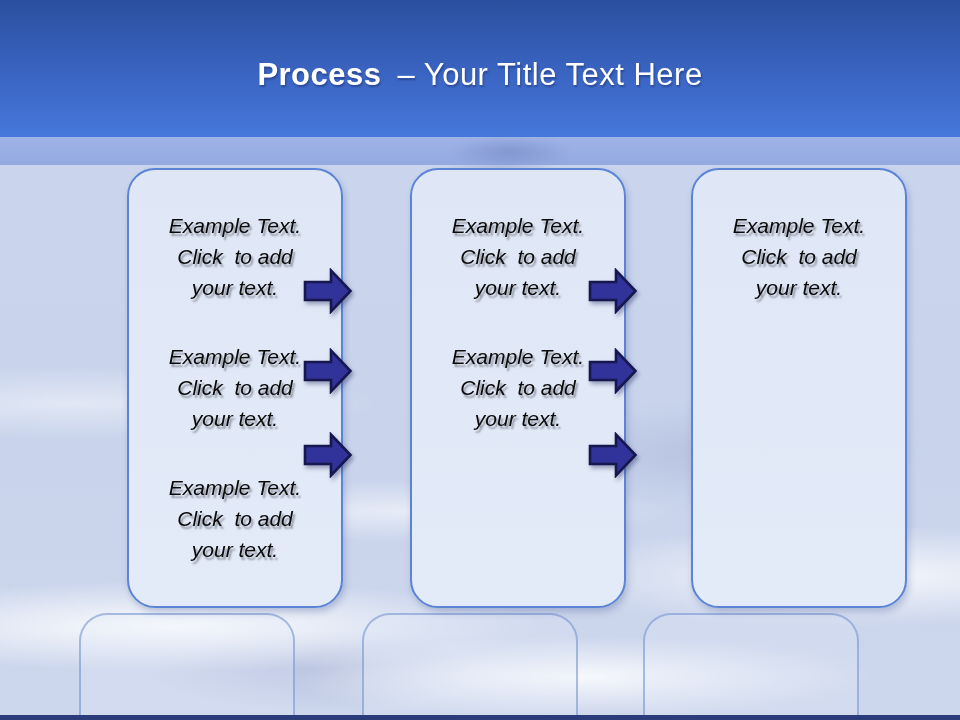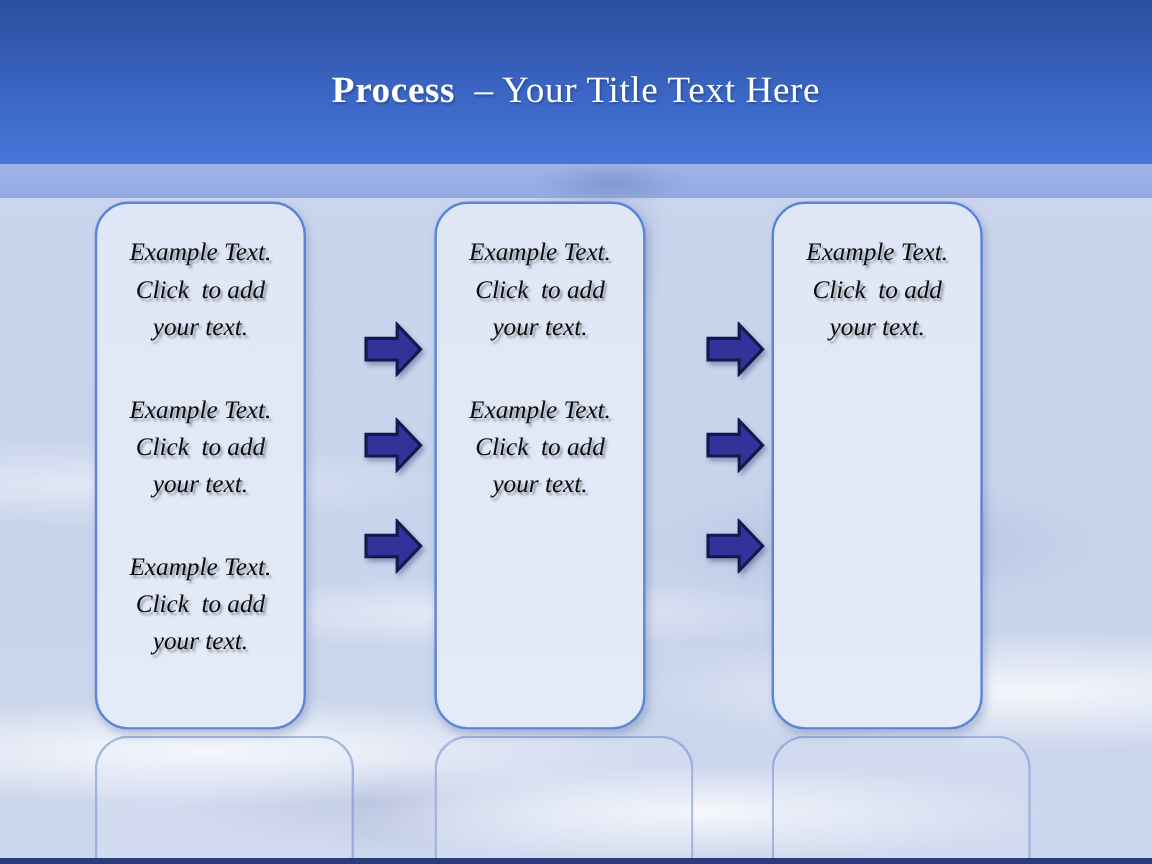--- a/index.html
+++ b/index.html
@@ -1,18 +1,18 @@
 <!DOCTYPE html>
 <html style="--banner-top: #2a4f9f; --banner-bottom: #4578da; --strip: #97ace3; --bg-base: #cbd6ee; --box-fill: #dfe7f6; --box-border: #5b83d6; --arrow-fill: #31339b; --arrow-stroke: #16174e; --footer-bar: #2c3b79; --title-color: #ffffff; --text-color: #0a0a0a;"><head>
 <meta charset="utf-8">
 <style>
   html,body{margin:0;padding:0;}
   .slide{
     position:relative;width:960px;height:720px;overflow:hidden;
-    font-family:Liberation Serif, serif;
+    font-family:Liberation Sans, sans-serif;
     background:
       radial-gradient(ellipse 55% 9% at 18% 87%, rgba(255,255,255,.92), rgba(255,255,255,0) 70%),
       radial-gradient(ellipse 45% 8% at 60% 94%, rgba(255,255,255,.85), rgba(255,255,255,0) 70%),
       radial-gradient(ellipse 50% 10% at 90% 80%, rgba(255,255,255,.8), rgba(255,255,255,0) 70%),
       radial-gradient(ellipse 40% 6% at 42% 71%, rgba(255,255,255,.55), rgba(255,255,255,0) 70%),
       radial-gradient(ellipse 45% 7% at 8% 56%, rgba(255,255,255,.45), rgba(255,255,255,0) 70%),
       radial-gradient(ellipse 30% 11% at 76% 63%, rgba(168,178,214,.55), rgba(168,178,214,0) 70%),
       radial-gradient(ellipse 25% 8% at 33% 93%, rgba(163,173,210,.5), rgba(163,173,210,0) 70%),
       radial-gradient(ellipse 9% 16% at 52% 28%, rgba(120,140,190,.35), rgba(120,140,190,0) 70%),
       linear-gradient(180deg, var(--bg-base) 0%, #c9d4ec 60%, #ccd6ec 100%);
@@ -31,25 +31,26 @@
   .strip{
     position:absolute;left:0;top:137px;width:960px;height:28px;
     background:linear-gradient(180deg,#a0b3e7,#93a9e0);
   }
   .bottle{
     position:absolute;left:430px;top:2px;width:160px;height:26px;
     background:radial-gradient(ellipse 50% 90% at 50% 50%, rgba(80,100,160,.30), rgba(80,100,160,0) 75%);
     filter:blur(2px);
   }
   .box{
-    position:absolute;top:168px;width:176px;height:440px;box-sizing:border-box;
+    position:absolute;top:168px;width:216px;height:440px;box-sizing:border-box;
     background:linear-gradient(180deg,#dfe7f6,#e3eaf8);
     border:2.5px solid var(--box-border);border-radius:28px;
     box-shadow:2px 4px 7px rgba(70,90,150,.30);
-    padding-top:25px;
+    padding-top:40px;
+    margin-left:48px;
   }
   .box.b1{left:79px;}  .box.b2{left:362px;}  .box.b3{left:643px;}
   .tblock{
     width:100%;margin:0 0 38px 0;text-align:center;
     font-style:italic;font-size:21px;line-height:31px;color:#0a0a0a;
     white-space:pre-wrap;
     text-shadow:2px 2.5px 2px rgba(45,45,55,.45);
     cursor:text;
   }
   .reflection{

